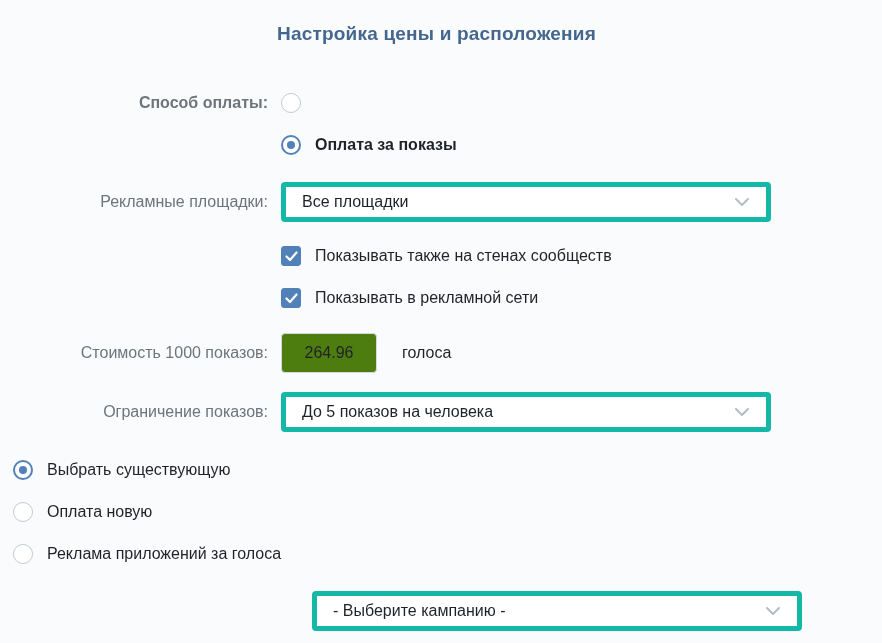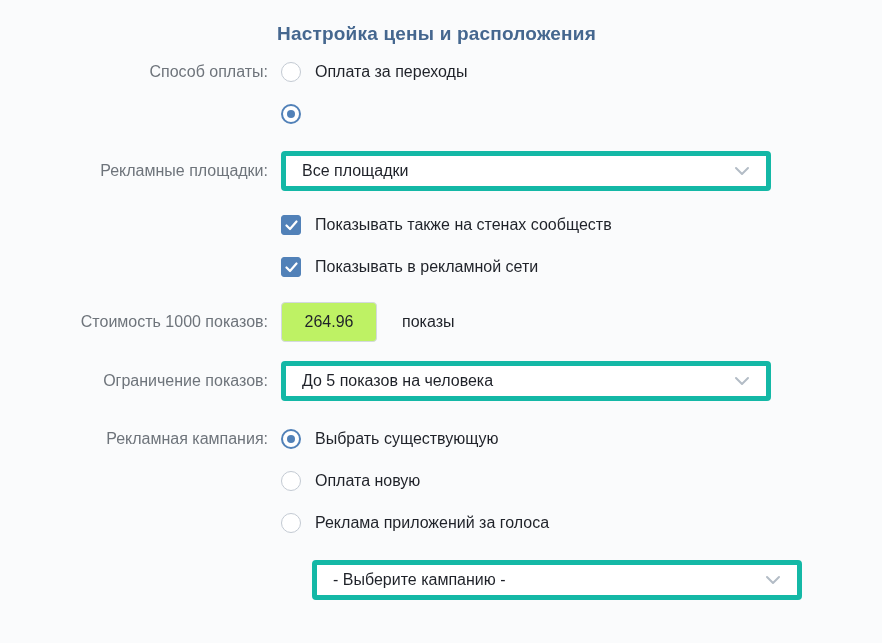--- a/index.html
+++ b/index.html
@@ -83,56 +83,56 @@
     font-size:16px;
     color:#1f2229;
     cursor:pointer;
   }
   .select .sel-text { flex:1 1 auto; white-space:nowrap; overflow:hidden; }
   .select .chev { flex:0 0 auto; margin-left:10px; display:flex; align-items:center; }
 
   
   .txt-input {
     width:96px; height:40px;
-    background:#bef264;
+    background:#4d7c0f;
     border:1px solid #d3d9de;
     border-radius:4px;
     text-align:center;
     font-size:16px;
     color:#1f2229;
     font-family: "Liberation Sans", "DejaVu Sans", sans-serif;
     outline:none;
   }
   .unit { margin-left:25px; line-height:40px; font-size:16px; color:#1f2229; }
 
   
-  .row-payment   { margin-top:17px; }
+  .row-payment   { margin-top:48px;font-weight:bold; }
   .row-platforms { margin-top:27px; }
   .row-checks    { margin-top:24px; margin-left:281px; }
   .row-cost      { margin-top:25px; }
   .row-limit     { margin-top:19px; }
   .row-campaign  { margin-top:28px; }
   .row-campaign-select { margin-top:27px; margin-left:281px;padding-left:31px; }
 </style>
 </head>
 <body>
 
 <div class="page">
 
   <div class="page-title">Настройка цены и расположения</div>
 
   <div class="row row-payment">
     <div class="lbl h20">Способ оплаты:</div>
     <div class="ctl">
       <div class="opt">
         <span class="radio"></span>
-        <span class="txt">Оплата за переходы</span>
       </div>
       <div class="opt">
         <span class="radio on"></span>
+        <span class="txt">Оплата за показы</span>
       </div>
     </div>
   </div>
 
   <div class="row row-platforms">
     <div class="lbl h40">Рекламные площадки:</div>
     <div class="ctl">
       <div class="select">
         <span class="sel-text">Все площадки</span>
         <span class="chev">
@@ -160,40 +160,39 @@
         </svg>
       </span>
       <span class="txt">Показывать в рекламной сети</span>
     </div>
   </div>
 
   <div class="row row-cost">
     <div class="lbl h40">Стоимость 1000 показов:</div>
     <div class="ctl" style="display:flex;">
       <input class="txt-input" type="text" value="264.96" style="">
-      <span class="unit">показы</span>
+      <span class="unit">голоса</span>
     </div>
   </div>
 
   <div class="row row-limit">
     <div class="lbl h40">Ограничение показов:</div>
     <div class="ctl">
       <div class="select">
         <span class="sel-text">До 5 показов на человека</span>
         <span class="chev">
           <svg width="16" height="10" viewBox="0 0 16 10" fill="none">
             <path d="M2 2 L8 8 L14 2" stroke="#b3bcc6" stroke-width="2" stroke-linecap="round" stroke-linejoin="round"></path>
           </svg>
         </span>
       </div>
     </div>
   </div>
 
   <div class="row row-campaign">
-    <div class="lbl h20">Рекламная кампания:</div>
     <div class="ctl">
       <div class="opt">
         <span class="radio on"></span>
         <span class="txt">Выбрать существующую</span>
       </div>
       <div class="opt">
         <span class="radio"></span>
         <span class="txt">Оплата новую</span>
       </div>
       <div class="opt">

